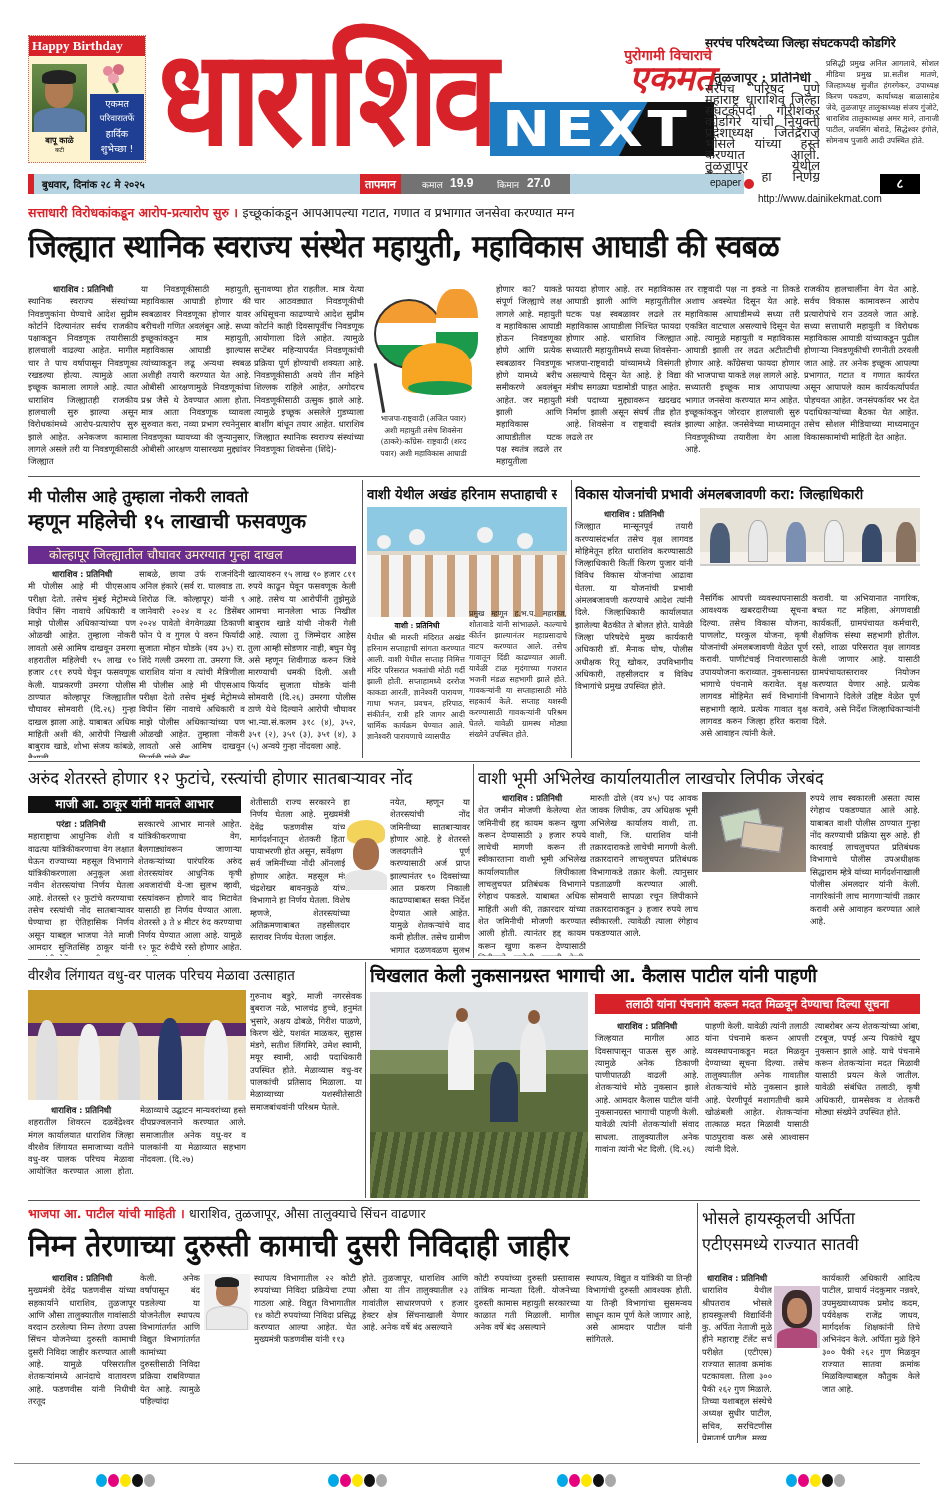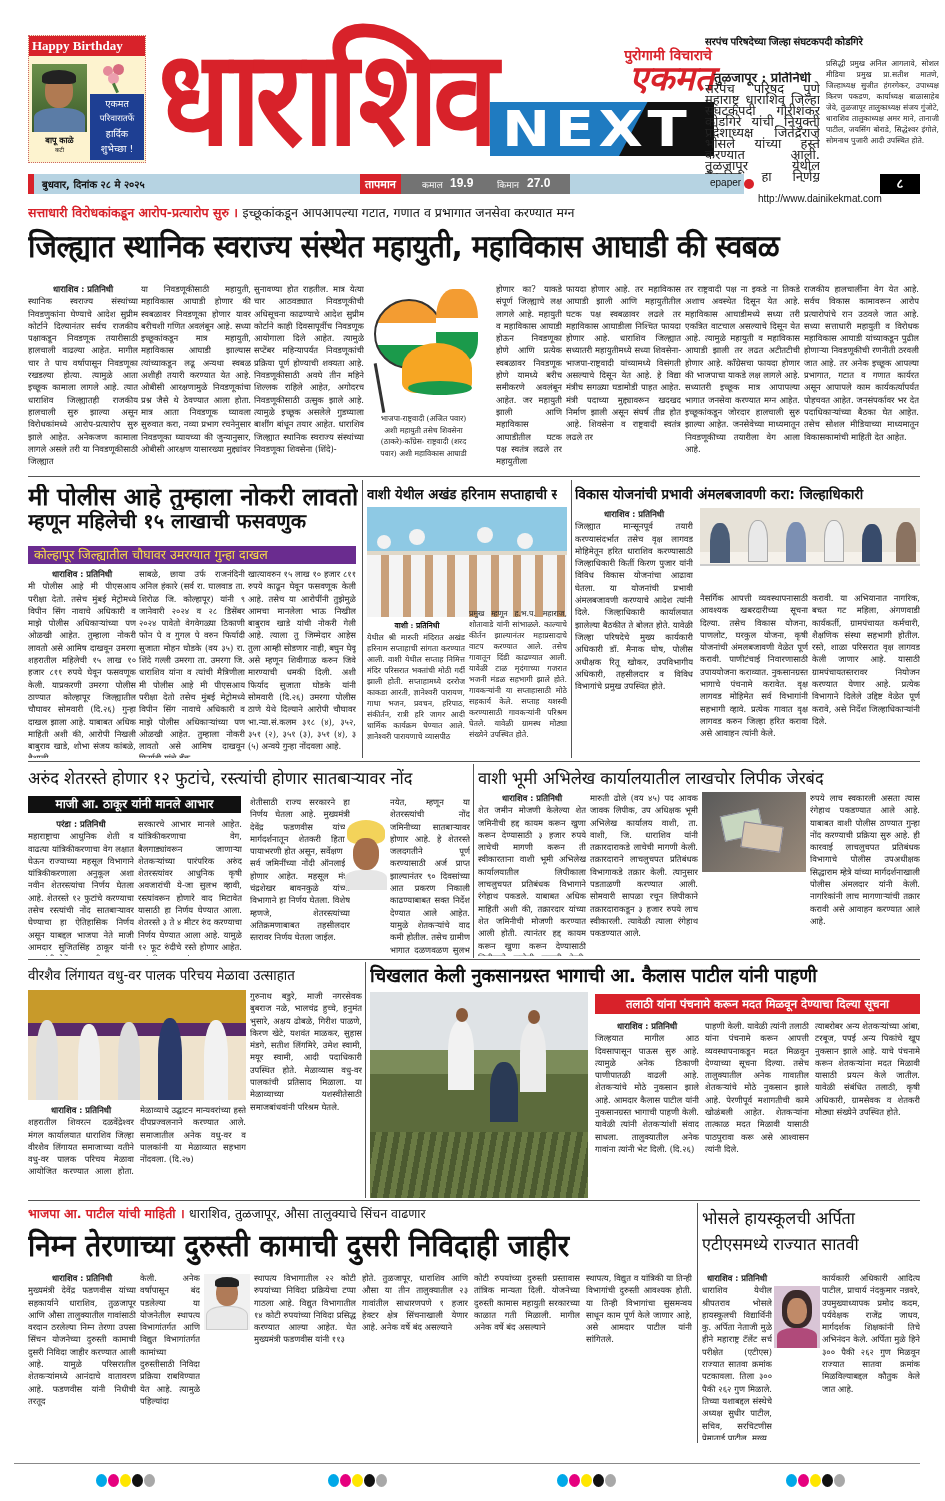--- a/index.html
+++ b/index.html
@@ -40,21 +40,21 @@
 
 <div class="abs" style="left:158px;top:20px;width:325px;height:150px;color:#d8222a;font:bold 118px/140px 'DejaVu Sans',sans-serif;letter-spacing:-6px;transform:scaleY(1.12);transform-origin:top left;white-space:nowrap;overflow:visible">धाराशिव</div>
 
 <div class="abs" style="left:572px;top:45px;width:140px;text-align:right;color:#d8222a;font:bold 14px 'DejaVu Serif',serif;white-space:nowrap">पुरोगामी विचाराचे</div>
 <div class="abs" style="left:568px;top:58px;width:146px;text-align:right;color:#d8222a;font:italic bold 34px/40px 'DejaVu Serif',serif;white-space:nowrap">एकमत</div>
 <div class="abs" style="left:490px;top:102px;width:224px;height:54px;background:#1f7bc1;overflow:hidden">
   <div style="position:absolute;right:0;top:0;width:95px;height:54px;background:#111;clip-path:polygon(30% 0,100% 0,100% 100%,0 100%)"></div>
   <div style="position:absolute;left:12px;top:0;width:212px;height:54px;color:#fff;font:bold 50px/54px 'DejaVu Sans',sans-serif;letter-spacing:4px;transform:scaleX(1.15);transform-origin:left">NEXT</div>
 </div>
 
-<div class="abs hl" style="left:705px;top:34px;width:235px;font-size:10px;font-family:Liberation Serif, serif;font-weight:bold">सरपंच परिषदेच्या जिल्हा संघटकपदी कोडगिरे</div>
+<div class="abs hl" style="left:705px;top:34px;width:235px;font-size:12px;font-family:Liberation Sans, sans-serif;font-weight:bold">सरपंच परिषदेच्या जिल्हा संघटकपदी कोडगिरे</div>
 <div class="abs col" style="left:705px;top:72px;width:115px;height:110px;font-size:13px;line-height:11px">
   <span class="dl">तुळजापूर : प्रतिनिधी</span>
   <span>सरपंच परिषद पुणे महाराष्ट्र धाराशिव जिल्हा संघटकपदी गौरीशंकर कोडगिरे यांची नियुक्ती प्रदेशाध्यक्ष जितेंद्रराजे भोसले यांच्या हस्ते करण्यात आली. तुळजापूर येथील बैठकीत हा निर्णय घेण्यात आला. यावेळी महाराष्ट्र महिला प्रदेशाध्यक्षा जिनत सय्यद, प्रदेश संघटक कोहिनूर सय्यद, राज्य</span>
 </div>
 <div class="abs col" style="left:826px;top:58px;width:113px;height:110px;font-size:7.6px;line-height:11px">
   <span>प्रसिद्धी प्रमुख अनिल आगलावे, सोशल मीडिया प्रमुख प्रा.सतीश मातणे, जिल्हाध्यक्ष सुजीत हंगरगेकर, उपाध्यक्ष किरण पकडण, कार्याध्यक्ष बाळासाहेब जेवे, तुळजापूर तालुकाध्यक्ष संजय गुंजोटे, धाराशिव तालुकाध्यक्ष अमर माने, तानाजी पाटील, जयसिंग बोराडे, सिद्धेश्वर इंगोले, सोमनाथ पुजारी आदी उपस्थित होते.</span>
 </div>
 
 <div class="abs" style="left:28px;top:174px;width:716px;height:20px;background:#b6d3e2">
   <div style="position:absolute;left:0;top:0;width:6px;height:20px;background:#d8222a"></div>
@@ -95,23 +95,23 @@
 </div>
 <div class="abs col" style="left:376px;top:413px;width:95px;height:60px;font-size:7.6px;line-height:11.5px;text-align:center"><span>भाजपा-राष्ट्रवादी (अजित पवार) अशी महायुती तसेच शिवसेना (ठाकरे)-कॉंग्रेस- राष्ट्रवादी (शरद पवार) अशी महाविकास आघाडी</span></div>
 
 <div class="abs col" style="left:478px;top:283px;width:84px;height:190px;padding-left:18px"><span>होणार का? याकडे संपूर्ण जिल्ह्याचे लक्ष लागले आहे. महायुती व महाविकास आघाडी होऊन निवडणूका होणे आणि प्रत्येक स्वबळावर निवडणूक होणे यामध्ये बरीच समीकरणे अवलंबून आहेत. जर महायुती झाली आणि महाविकास आघाडीतील घटक पक्ष स्वतंत्र लढले तर महायुतीला</span></div>
 <div class="abs col" style="left:566px;top:283px;width:115px;height:190px"><span>फायदा होणार आहे. तर महाविकास आघाडी झाली आणि महायुतीतील घटक पक्ष स्वबळावर लढले तर महाविकास आघाडीला निश्चित फायदा होणार आहे. धाराशिव जिल्ह्यात सध्यातरी महायुतीमध्ये सध्या शिवसेना-भाजपा-राष्ट्रवादी यांच्यामध्ये विसंगती असल्याचे दिसून येत आहे. हे विद्या मंत्रीच सगळ्या घडामोडी पाहत आहेत. मंत्री पदाच्या मुद्द्यावरून खदखद निर्माण झाली असून संघर्ष तीव्र होत आहे. शिवसेना व राष्ट्रवादी स्वतंत्र लढले तर</span></div>
 <div class="abs col" style="left:685px;top:283px;width:115px;height:190px"><span>तर राष्ट्रवादी पक्ष ना इकडे ना तिकडे अशाच अवस्थेत दिसून येत आहे. महाविकास आघाडीमध्ये सध्या तरी एकत्रित वाटचाल असल्याचे दिसून येत आहे. त्यामुळे महायुती व महाविकास आघाडी झाली तर लढत अटीतटीची होणार आहे. काँग्रेसचा फायदा होणार की भाजपाचा याकडे लक्ष लागले आहे. सध्यातरी इच्छूक मात्र आपापल्या भागात जनसेवा करण्यात मग्न आहेत. इच्छूकांकडून जोरदार हालचाली सुरु झाल्या आहेत. जनसेवेच्या माध्यमातून निवडणूकीच्या तयारीला वेग आला आहे.</span></div>
 <div class="abs col" style="left:804px;top:283px;width:115px;height:190px"><span>राजकीय हालचालींना वेग येत आहे. सर्वच विकास कामावरून आरोप प्रत्यारोपांचे रान उठवले जात आहे. सध्या सत्ताधारी महायुती व विरोधक महाविकास आघाडी यांच्याकडून पुढील होणाऱ्या निवडणूकीची रणनीती ठरवली जात आहे. तर अनेक इच्छूक आपल्या प्रभागात, गटात व गणात कार्यरत असून आपापले काम कार्यकर्त्यांपर्यंत पोहचवत आहेत. जनसंपर्कावर भर देत पदाधिकाऱ्यांच्या बैठका घेत आहेत. तसेच सोशल मीडियाच्या माध्यमातून विकासकामांची माहिती देत आहेत.</span></div>
 
 <div class="abs rule" style="left:28px;top:476px;width:892px;height:1px"></div>
 
-<div class="abs hl" style="left:28px;top:484px;width:330px;font-size:24px;line-height:26px">मी पोलीस आहे तुम्हाला नोकरी लावतो</div>
+<div class="abs hl" style="left:28px;top:484px;width:330px;font-size:16px;line-height:26px">मी पोलीस आहे तुम्हाला नोकरी लावतो</div>
 <div class="abs hl" style="left:28px;top:508px;width:330px;font-size:20px;line-height:26px">म्हणून महिलेची १५ लाखाची फसवणुक</div>
-<div class="abs hl" style="left:28px;top:546px;width:328px;height:18px;background:#6a2c8f;color:#fde047;font-size:12.5px;font-weight:normal;line-height:18px;padding-left:6px">कोल्हापूर जिल्ह्यातील चौघावर उमरग्यात गुन्हा दाखल</div>
+<div class="abs hl" style="left:28px;top:546px;width:328px;height:18px;background:#6a2c8f;color:#fef9c3;font-size:12.5px;font-weight:normal;line-height:18px;padding-left:21px">कोल्हापूर जिल्ह्यातील चौघावर उमरग्यात गुन्हा दाखल</div>
 <div class="abs col" style="left:28px;top:568px;width:108px;height:190px">
   <span class="dl">धाराशिव : प्रतिनिधी</span>
   <span>मी पोलीस आहे मी पीएसआय परीक्षा देतो. तसेच मुंबई मेट्रोमध्ये विपीन सिंग नावाचे अधिकारी व माझे पोलीस अधिकाऱ्यांच्या पण ओळखी आहेत. तुम्हाला नोकरी लावतो असे आमिष दाखवून उमरगा शहरातील महिलेची १५ लाख १० हजार ८११ रुपये घेवून फसवणूक केली. याप्रकरणी उमरगा पोलीस ठाण्यात कोल्हापूर जिल्ह्यातील चौघावर सोमवारी (दि.२६) गुन्हा दाखल झाला आहे. याबाबत अधिक माहिती अशी की, आरोपी निखली बाबुराव खाडे, शोभा संजय कांबळे, वैशाली</span>
 </div>
 <div class="abs col" style="left:139px;top:568px;width:106px;height:190px"><span>साबळे, छाया उर्फ राजनंदिनी अनिल हंकारे (सर्व रा. घालवाड ता. शिरोळ जि. कोल्हापूर) यांनी ९ जानेवारी २०२४ व २८ डिसेंबर २०२४ पावेतो वेगवेगळ्या ठिकाणी फोन पे व गुगल पे वरुन फिर्यादी सुजाता मोहन घोडके (वय ३५) रा. शिंदे गल्ली उमरगा ता. उमरगा जि. धाराशिव यांना व त्यांची मैत्रिणीला मी पोलीस आहे मी पीएसआय परीक्षा देतो तसेच मुंबई मेट्रोमध्ये विपीन सिंग नावाचे अधिकारी व माझे पोलीस अधिकाऱ्यांच्या पण ओळखी आहेत. तुम्हाला नोकरी लावतो असे आमिष दाखवून फिर्यादी यांचे बँक</span></div>
 <div class="abs col" style="left:248px;top:568px;width:108px;height:190px"><span>खात्यावरुन १५ लाख १० हजार ८११ रुपये काढून घेवून फसवणूक केली आहे. तसेच या आरोपींनी तुझेमुळे आमचा मानलेला भाऊ निखील बाबुराव खाडे यांची नोकरी गेली आहे. त्याला तु जिम्मेदार आहेस तुला आम्ही सोडणार नाही, बघुन घेवू असे म्हणून शिवीगाळ करुन जिवे मारण्याची धमकी दिली. अशी फिर्याद सुजाता घोडके यांनी सोमवारी (दि.२६) उमरगा पोलीस ठाणे येथे दिल्याने आरोपी चौघावर भा.न्या.सं.कलम ३१८ (४), ३५२, ३५१ (२), ३५१ (३), ३५१ (४), ३ (५) अन्वये गुन्हा नोंदवला आहे.</span></div>
 
 <div class="abs rule" style="left:362px;top:480px;width:1px;height:278px"></div>
 
 <div class="abs hl" style="left:367px;top:484px;width:200px;font-size:14px;line-height:20px;transform:scaleX(0.95);transform-origin:left">वाशी येथील अखंड हरिनाम सप्ताहाची सांगता</div>

